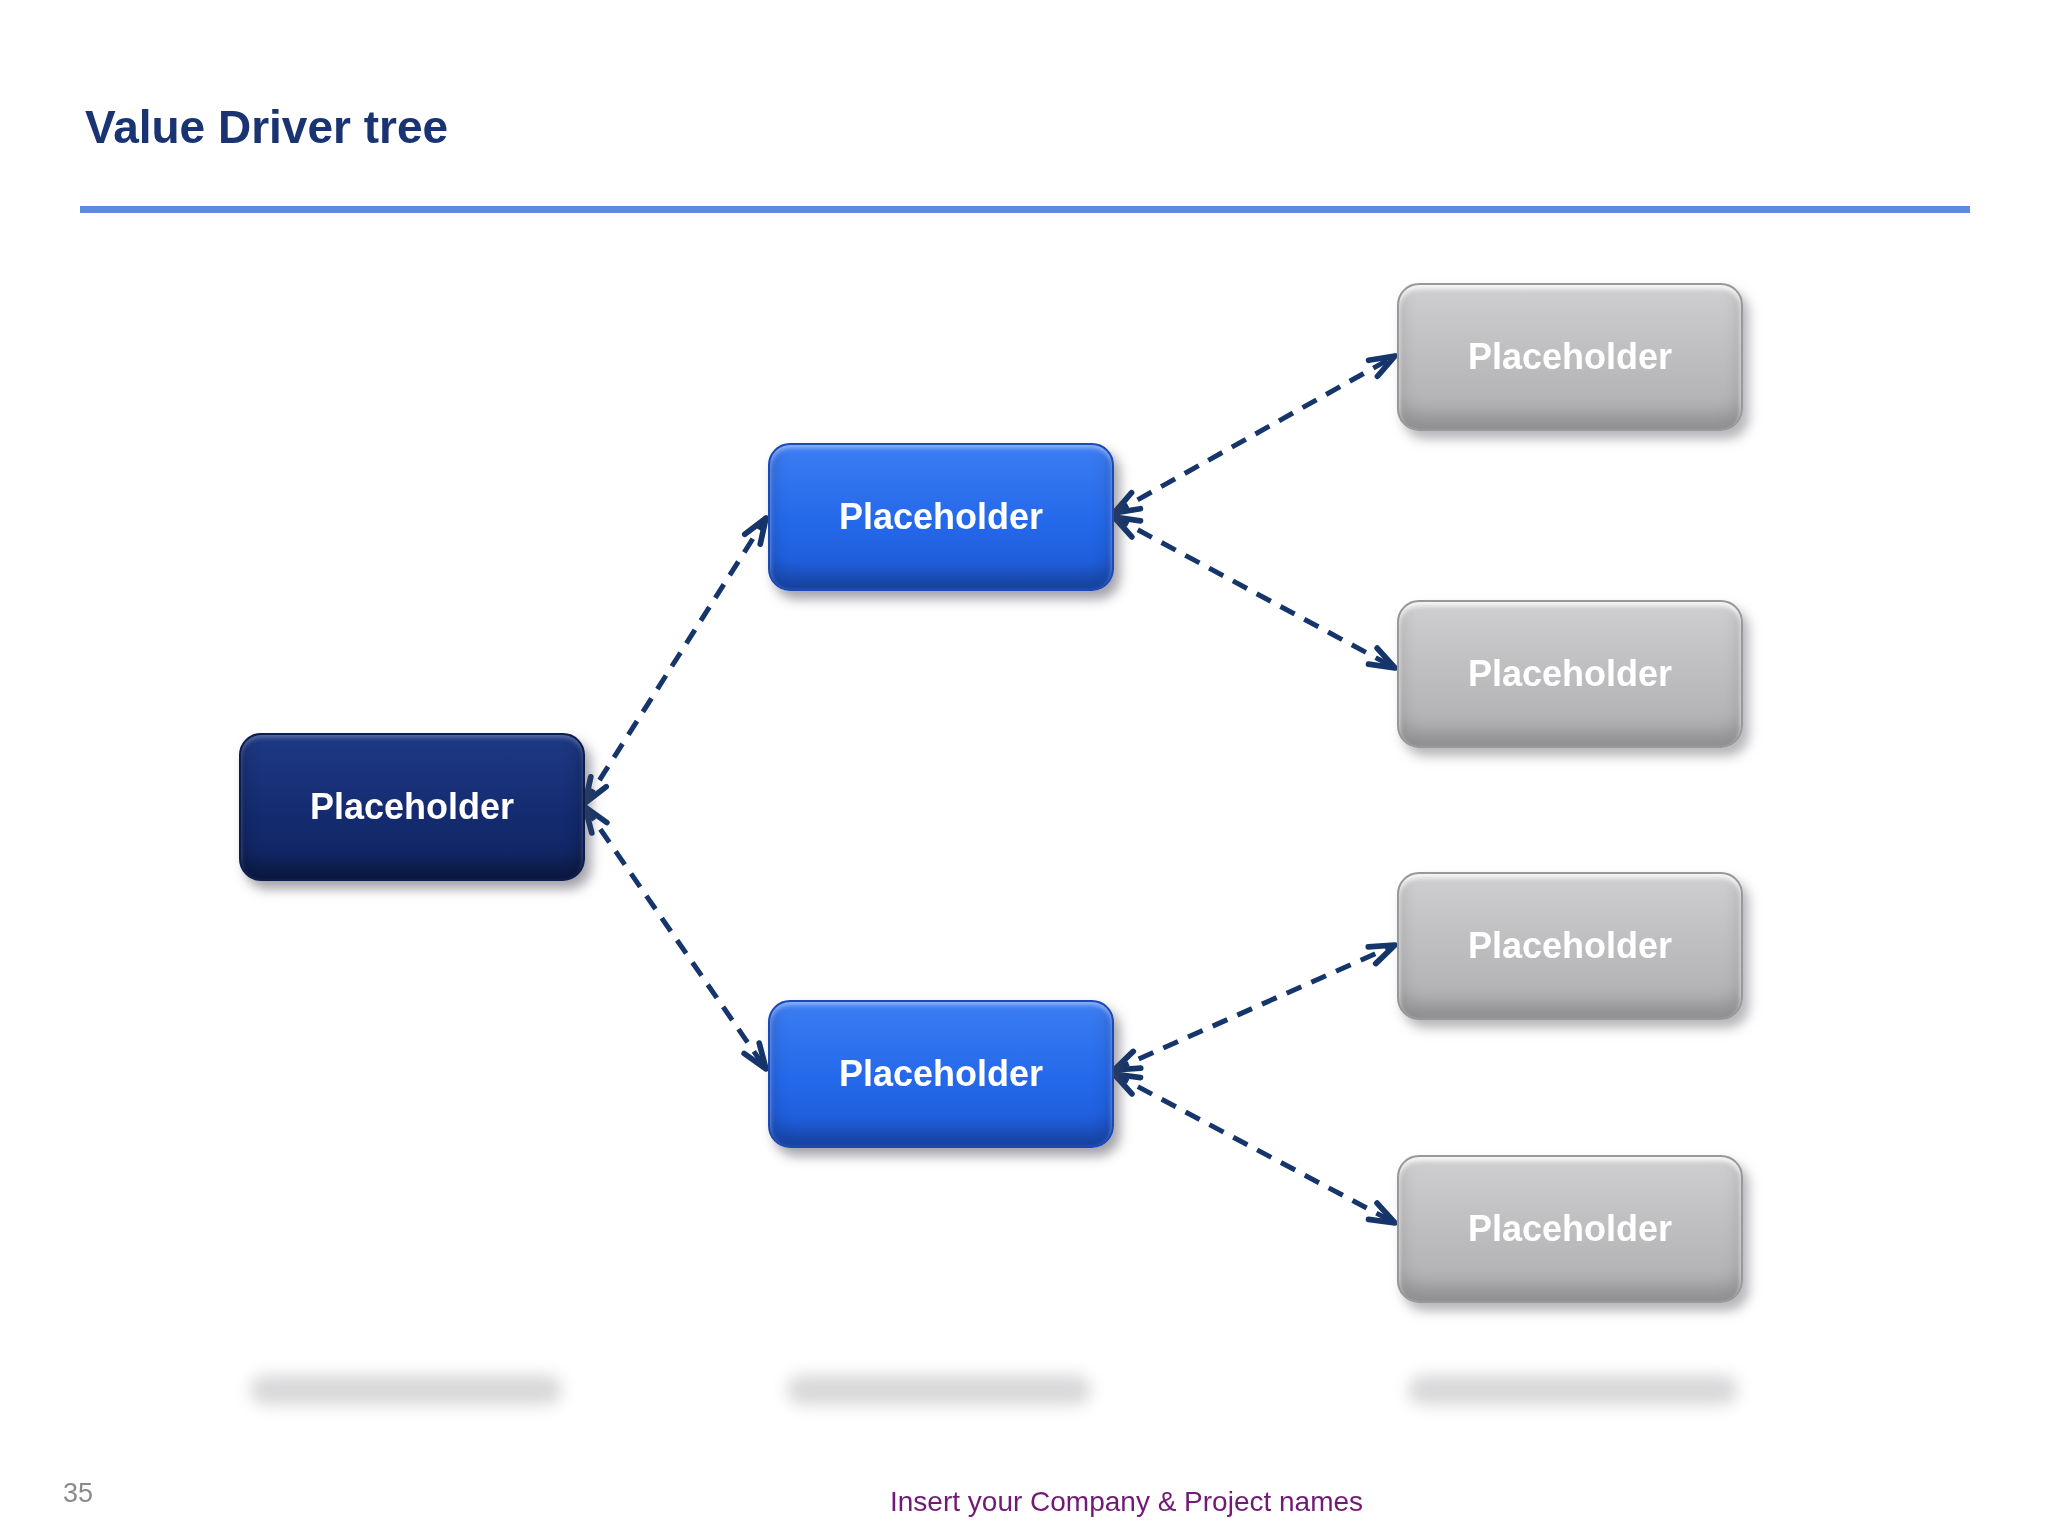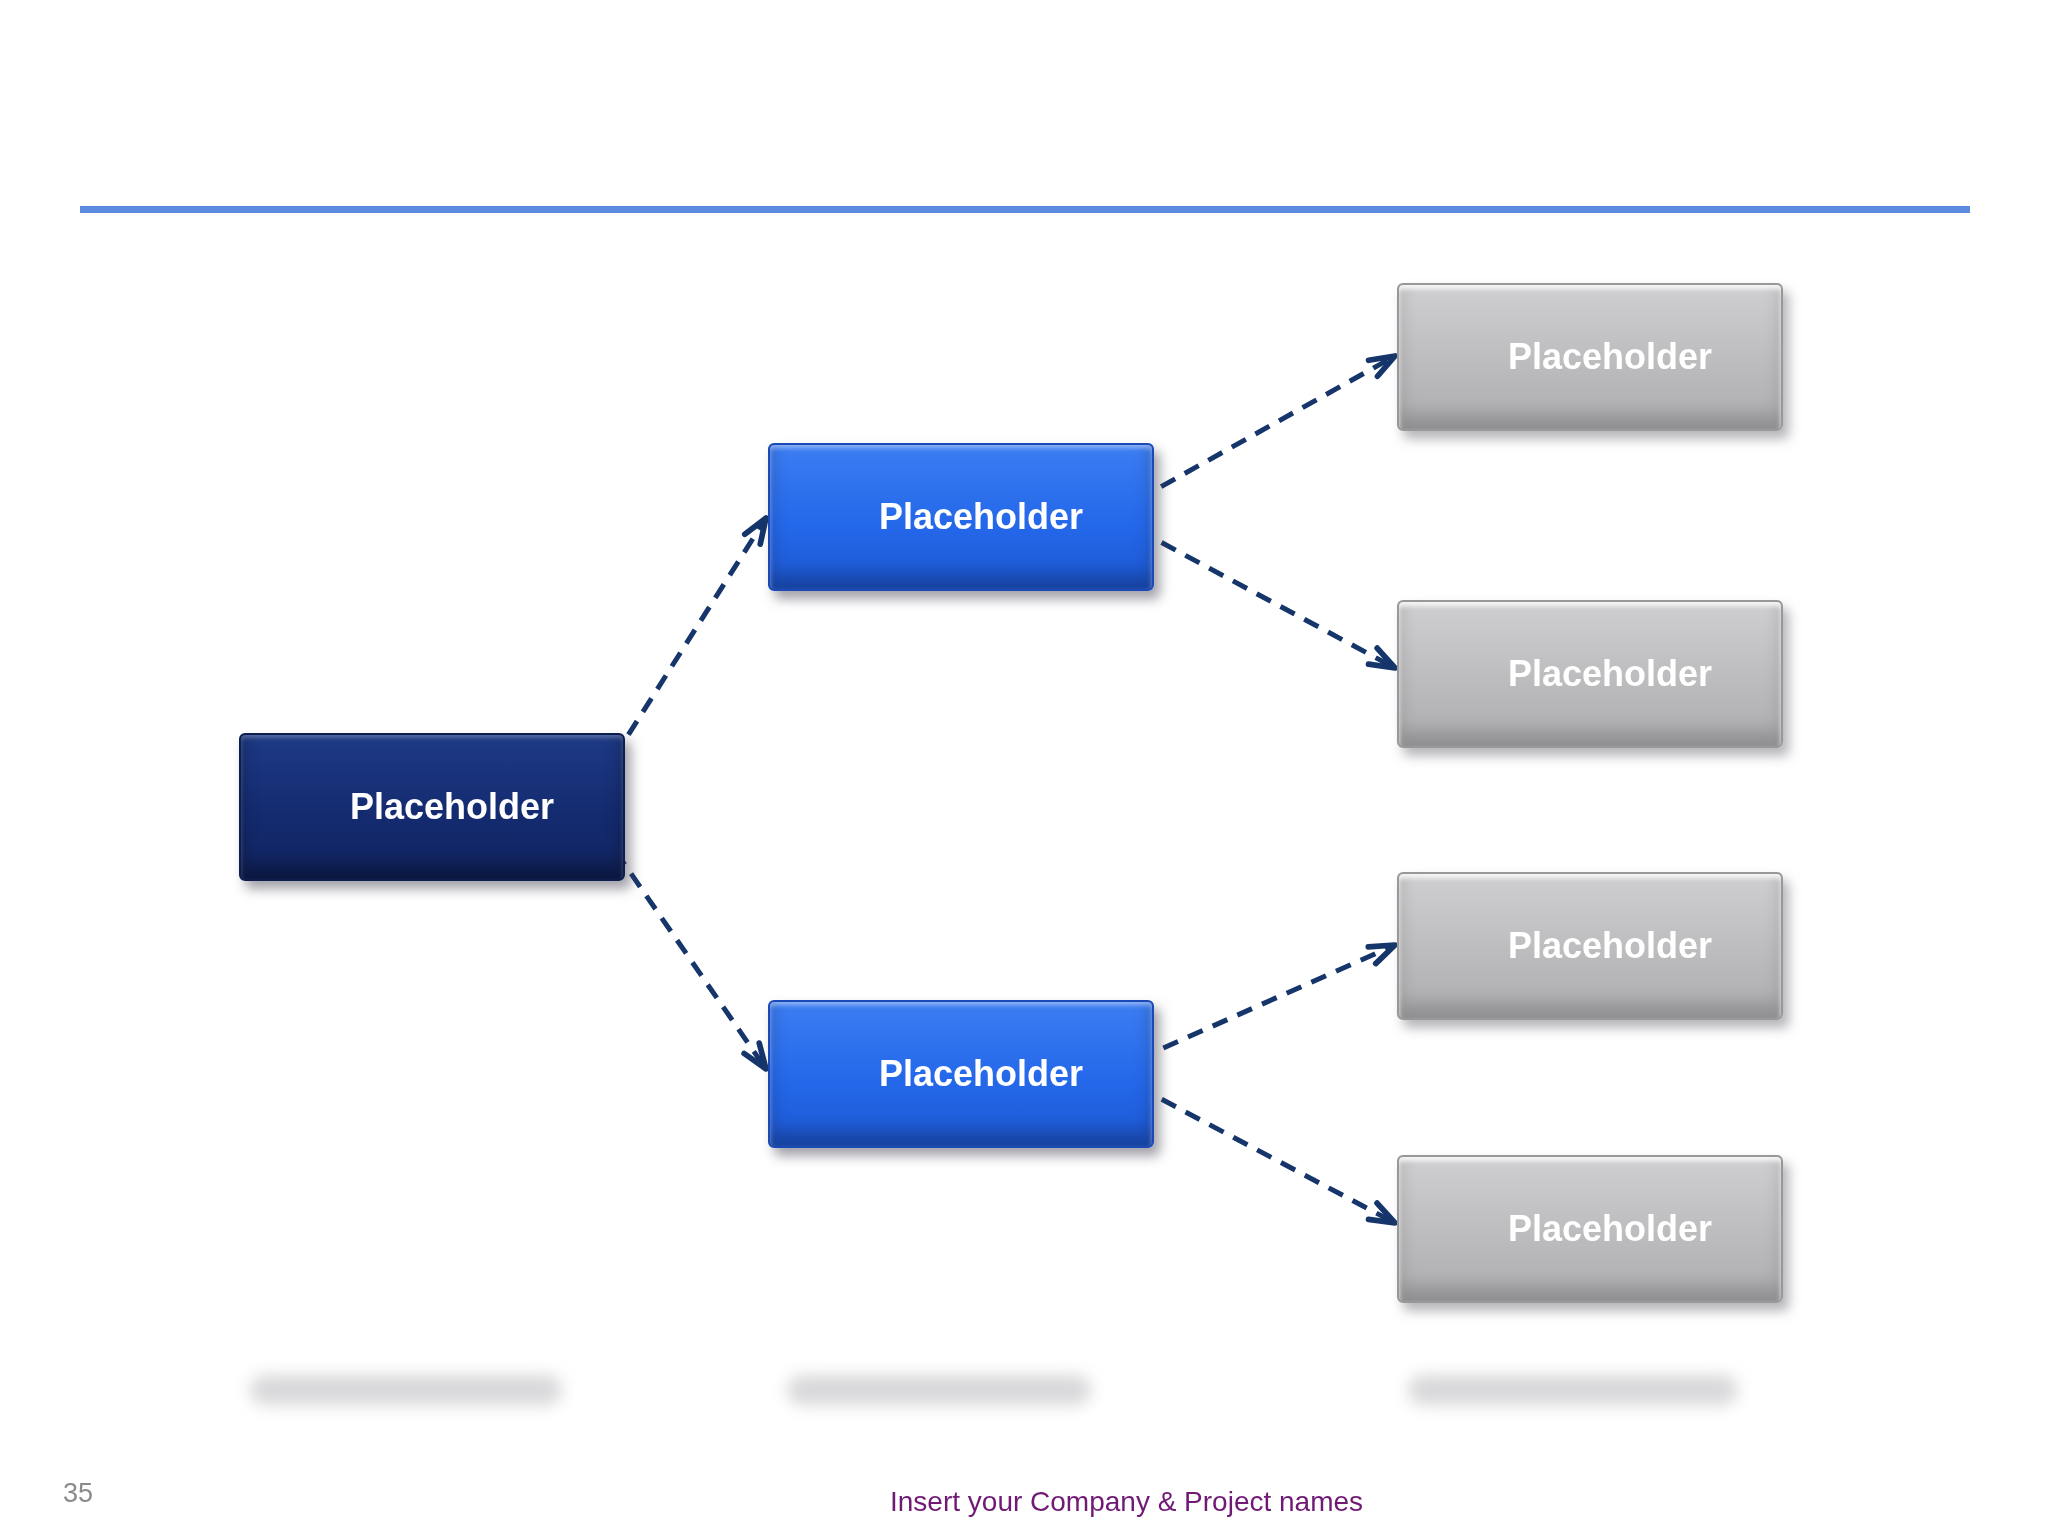--- a/index.html
+++ b/index.html
@@ -19,25 +19,24 @@
     position:absolute;left:85px;top:158px;
     font-size:43px;font-weight:400;color:var(--subtitle,#74a0ec);
   }
   .title-rule{
     position:absolute;left:80px;top:206px;
     width:1890px;height:7px;background:var(--rule,#5c8be0);
   }
   .node{
     position:absolute;
     width:342px;height:144px;
-    border-radius:6px;
+    border-radius:22px;
     display:flex;align-items:center;justify-content:center;
     color:#ffffff;font-size:36px;font-weight:bold;
     box-shadow:6px 8px 12px rgba(70,70,85,.5);
-    padding-left:40px;
   }
   .node-root{
     background:linear-gradient(180deg,#1e3a85 0%,var(--root-box,#142b70) 55%,#10245f 100%);
     border:2px solid #0d1d4e;
     box-shadow:6px 8px 12px rgba(70,70,85,.5),
                inset 0 3px 4px rgba(255,255,255,.25),
                inset 0 -14px 18px rgba(0,0,0,.35);
   }
   .node-branch{
     background:linear-gradient(180deg,#3c7df2 0%,var(--branch-box,#2468ea) 55%,#1d57d2 100%);
@@ -82,20 +81,21 @@
     position:absolute;left:890px;top:1486px;width:390px;
     text-align:center;
     font-size:28px;color:#701a75;white-space:nowrap;
   }
 </style>
 </head>
 <body>
 
 <div class="slide">
 
+  <div class="page-title">Value Driver tree</div>
   <div class="title-rule"></div>
 
   <svg class="connector-layer" viewBox="0 0 2048 1536" xmlns="http://www.w3.org/2000/svg">
     <defs>
       <marker id="arrow" markerUnits="userSpaceOnUse" markerWidth="32" markerHeight="28" viewBox="0 0 28 22" refX="25" refY="11" orient="auto-start-reverse">
         <path class="arrow-head" d="M3,3 L25,11 L3,19"></path>
       </marker>
     </defs>
     <line x1="585" y1="803" x2="766" y2="518" marker-start="url(#arrow)" marker-end="url(#arrow)"></line>
     <line x1="585" y1="807" x2="766" y2="1069" marker-start="url(#arrow)" marker-end="url(#arrow)"></line>

